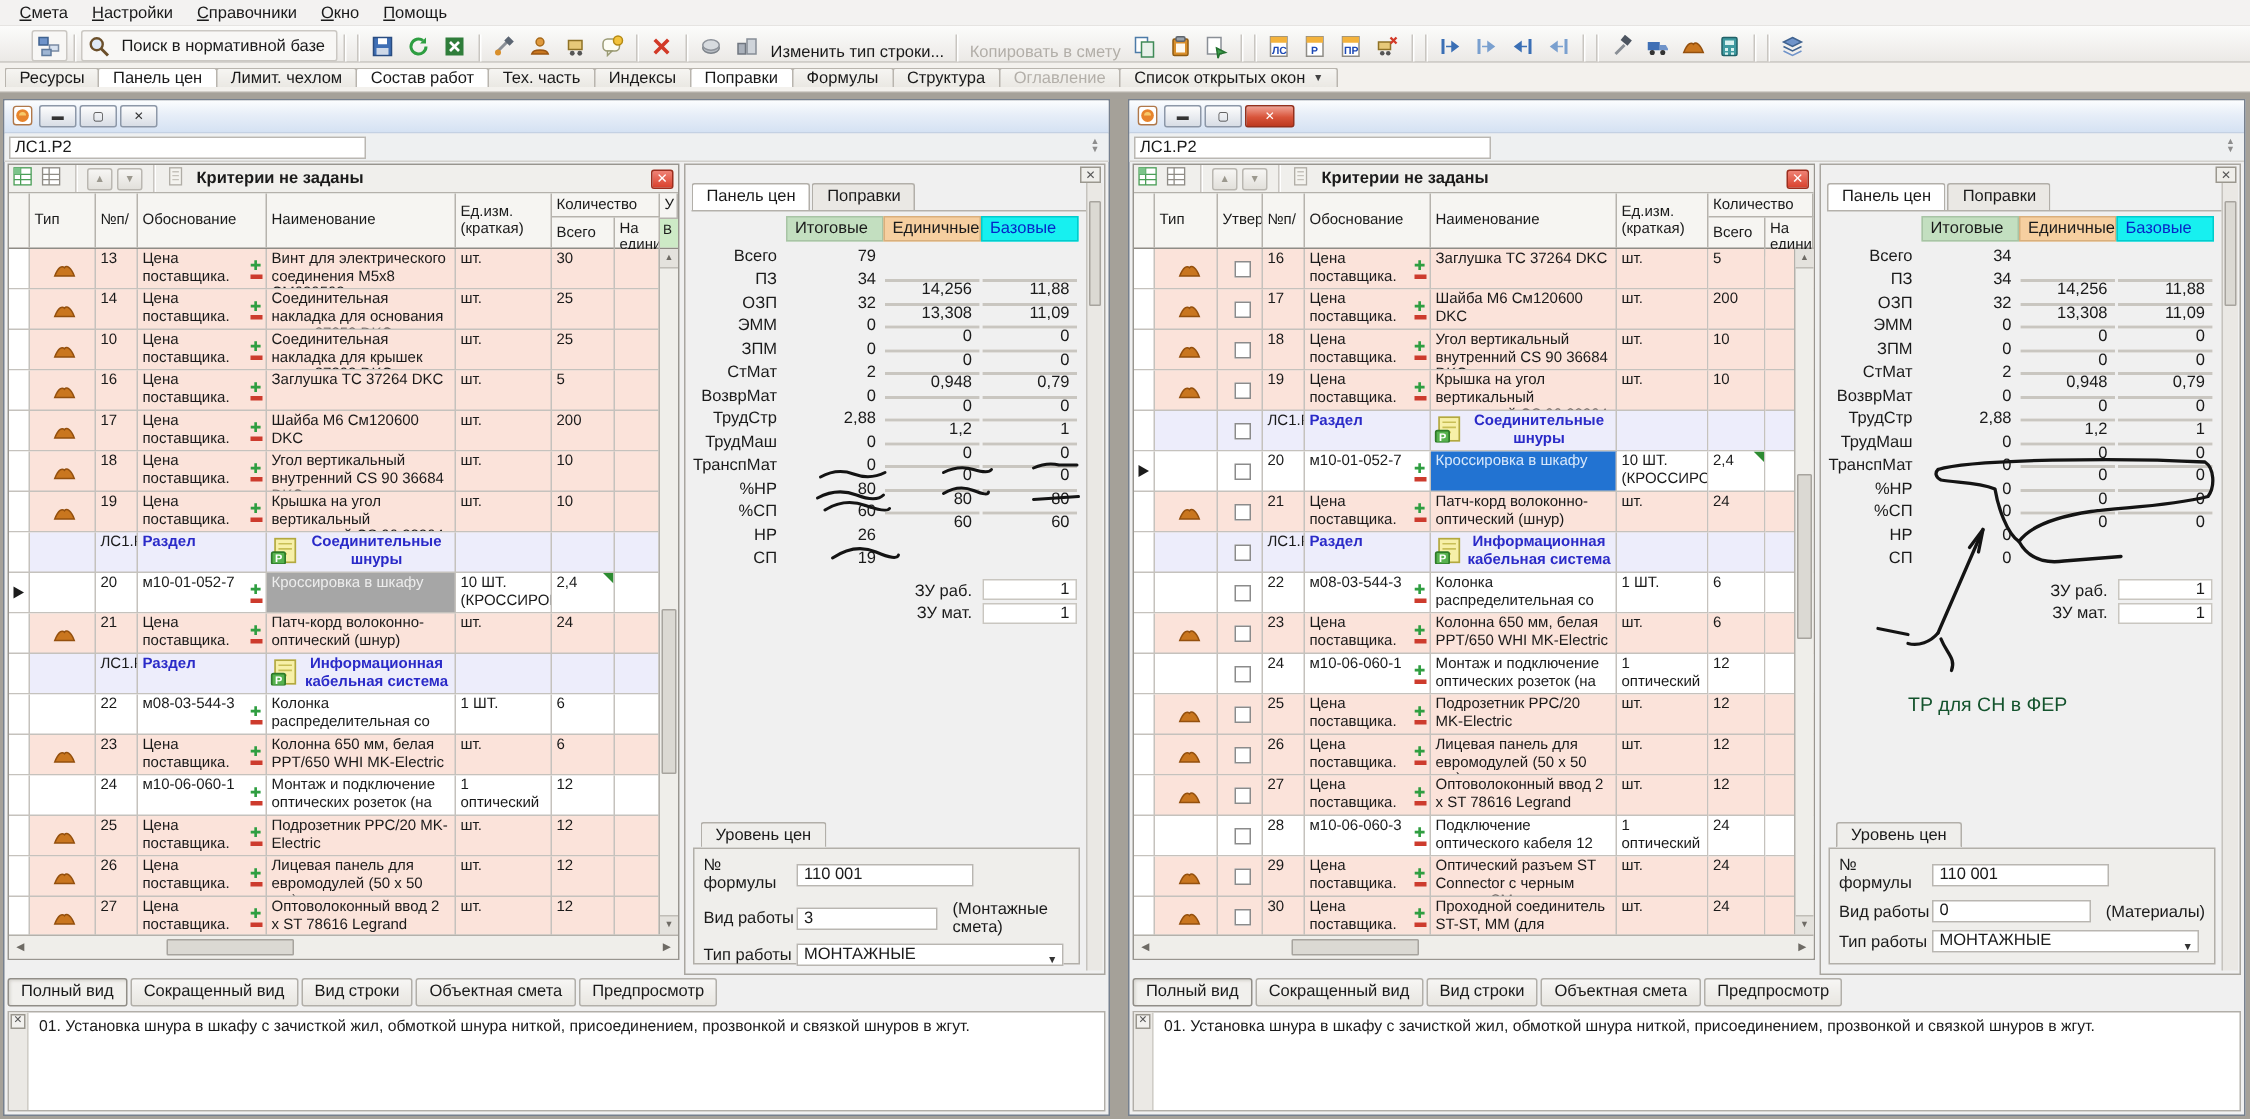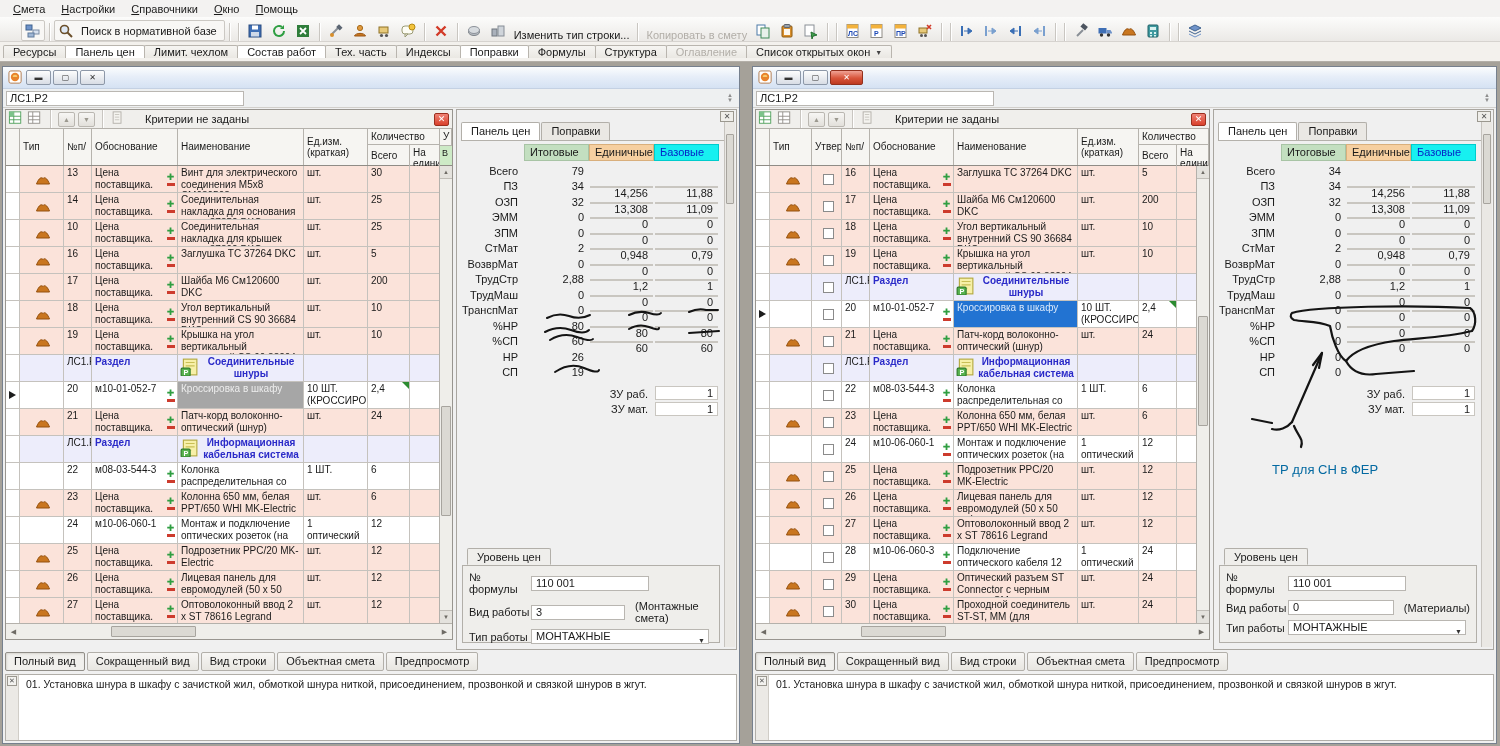--- a/index.html
+++ b/index.html
@@ -30,21 +30,21 @@
   .winbtn{width:25px;height:15px;margin-left:2px;border:1px solid #8d98a8;border-radius:2px;background:linear-gradient(#fdfdfd,#d8dde5);display:flex;align-items:center;justify-content:center;font-size:8px;color:#333;flex:none;}
   .winbtn.red{width:33px;background:linear-gradient(#f0a294,#d8543a 55%,#bd3a20);border-color:#93301d;color:#fff;}
   .addrbar{height:19px;display:flex;align-items:center;background:#eef0f1;border-bottom:1px solid #d2d0cc;padding:1px 3px;}
   .addr-input{width:238px;height:15px;background:#fff;border:1px solid #bab7b2;padding:0 3px;line-height:13px;}
   .addr-spin{margin-left:auto;color:#8d8d8d;font-size:6px;line-height:5px;text-align:center;padding-right:3px;}
   .win-body{position:absolute;left:2px;right:2px;top:42px;height:541px;display:flex;}
   
   .grid-pane{position:relative;flex:none;height:531px;background:#fff;border:1px solid #98958f;}
   .grid-toolbar{height:19px;background:#f0efec;border-bottom:1px solid #b4b1ab;display:flex;align-items:center;gap:3px;padding:0 2px;}
   .gt-btn{width:17px;height:15px;border:1px solid #bab7b1;border-radius:2px;background:linear-gradient(#f7f6f4,#e2e0db);color:#9c998f;font-size:7px;display:flex;align-items:center;justify-content:center;flex:none;}
-  .gt-label{margin-left:16px;white-space:nowrap;}
+  .gt-label{margin-left:2px;white-space:nowrap;font-weight:bold;}
   .gt-close{margin-left:auto;margin-right:1px;width:15px;height:13px;background:linear-gradient(#ef8275,#d9412c);border:1px solid #9c2e1e;border-radius:2px;color:#fff;font-size:9px;line-height:10px;text-align:center;}
   .g-hdr{display:flex;background:#f6f5f2;border-bottom:1px solid #8f8c86;height:37px;}
   .g-hc{border-right:1px solid #b6b3ad;padding:2px 3px;font-size:10px;line-height:11px;overflow:hidden;flex:none;}
   .g-grp{flex:none;display:flex;flex-direction:column;}
   .g-grp .cap{height:17px;border-bottom:1px solid #b6b3ad;border-right:1px solid #b6b3ad;padding:2px 3px;font-size:10px;}
   .g-grp .subs{flex:1;display:flex;}
   .g-grp .subs .g-hc{height:100%;}
   .g-body{position:relative;}
   .g-row{display:flex;height:27px;}
   .g-c{flex:none;border-right:1px solid #c5c2bd;border-bottom:1px solid #c5c2bd;padding:1px 3px;font-size:10px;line-height:11.5px;overflow:hidden;position:relative;background:#fff;}
@@ -90,21 +90,21 @@
   .pp-scroll .vs-thumb{height:70px;top:12px;}
   .level{position:absolute;left:5px;right:16px;bottom:6px;height:78px;border:1px solid #b2afa9;background:#efeeeb;}
   .level-tab{position:absolute;top:-18px;left:4px;border:1px solid #b2afa9;border-bottom:1px solid #efeeeb;background:#efeeeb;padding:2px 9px 1px;border-radius:2px 2px 0 0;}
   .lv-row{display:flex;align-items:center;margin:5px 6px 0;}
   .lv-lab{width:62px;flex:none;}
   .lv-box{background:#fff;border:1px solid #b9b6b1;height:15px;line-height:13px;padding:0 4px;}
   .lv-note{margin-left:10px;}
   .lv-dd{width:178px;position:relative;}
   .lv-dd .dda{position:absolute;right:3px;top:4px;font-size:7px;color:#333;}
   .pen{position:absolute;inset:0;pointer-events:none;z-index:5;}
-  .annot-text{position:absolute;font-size:13px;color:#0369a1;z-index:5;white-space:nowrap;}
+  .annot-text{position:absolute;font-size:13px;color:#14532d;z-index:5;white-space:nowrap;}
   
   .view-tabs{position:absolute;left:2px;top:585px;height:19px;display:flex;align-items:stretch;}
   .vtab{border:1px solid #b2afa9;background:linear-gradient(#f7f6f4,#e8e6e1);padding:2px 8px 0;margin-right:2px;border-radius:2px;white-space:nowrap;}
   .vtab.on{background:#f1f0ed;border-color:#918e88;box-shadow:inset 1px 1px 2px #d7d5d0;}
   .win-footer{position:absolute;left:2px;right:2px;top:607px;bottom:2px;background:#fff;border:1px solid #b1aea8;display:flex;}
   .foot-gutter{width:13px;background:#ebe9e5;border-right:1px solid #d0cdc7;flex:none;}
   .xb{display:block;width:10px;height:10px;margin:1px;border:1px solid #9a978f;background:#f2f1ee;font-size:7px;line-height:8px;text-align:center;color:#555;}
   .foot-text{padding:3px 7px;font-size:10.5px;line-height:13px;}
 </style>
 </head>

